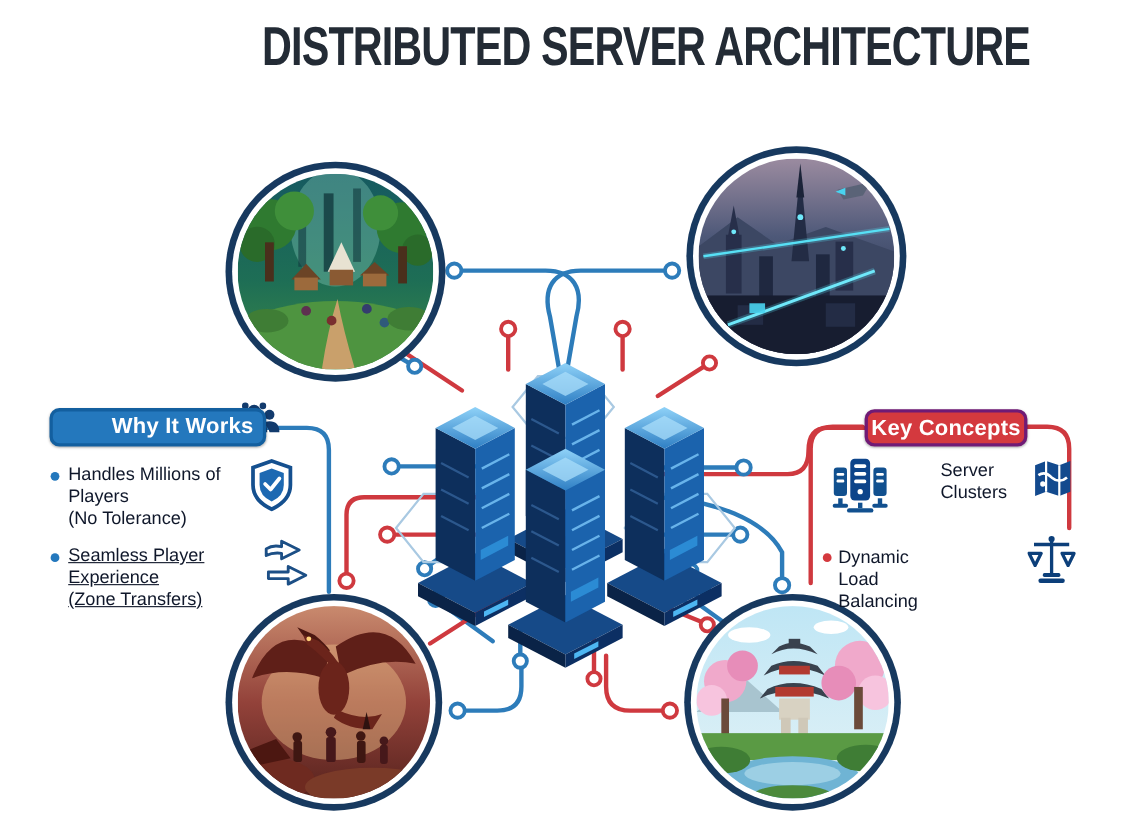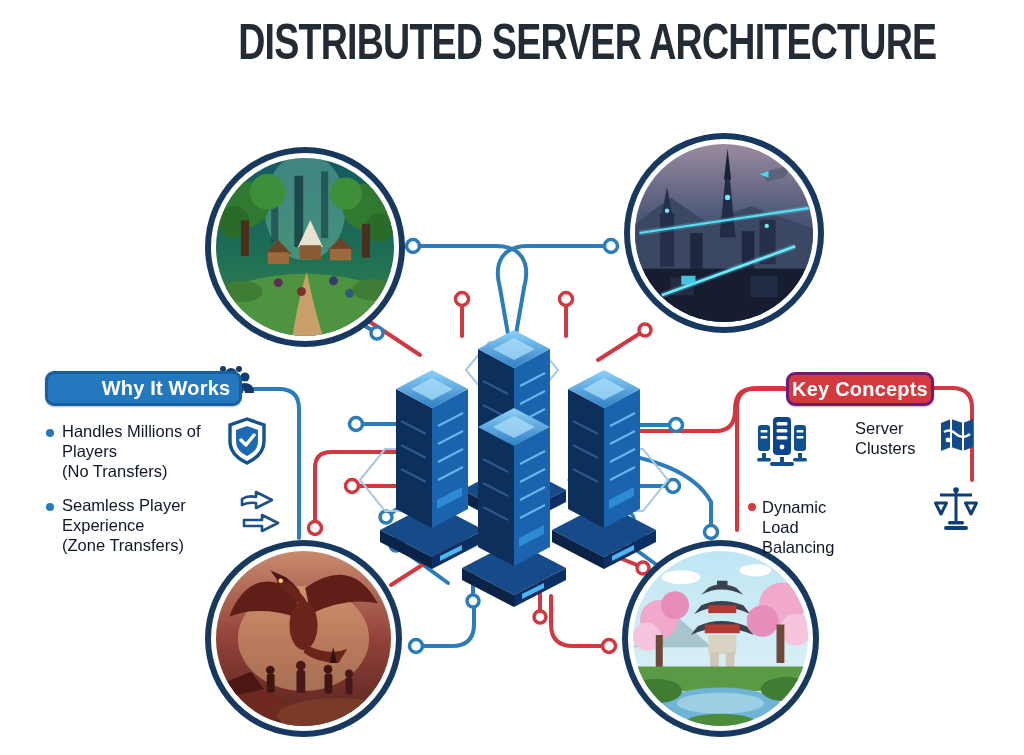--- a/index.html
+++ b/index.html
@@ -317,30 +317,30 @@
         <circle cx="39" cy="12" r="4.5"></circle>
           <path d="M48 28 Q48 18 39 18 Q35 18 33 20 Q38 23 39 28 Z"></path>
         <circle cx="17" cy="4" r="3"></circle>
           <circle cx="33" cy="4" r="3"></circle>
       </g>
     </svg>
 
     <span class="dot blue" style="left:46px;top:429px;"></span>
     <div class="li-text" style="left:62px;top:421px;width:172px;">
       <div>Handles Millions of Players</div>
-      <div>(No Transfers)</div>
+      <div>(No Tolerance)</div>
     </div>
     <svg class="icon" style="left:226px;top:417px;" width="42" height="50" viewBox="0 0 42 50">
       <path d="M21 2 L38 8 V24 Q38 38 21 46 Q4 38 4 24 V8 Z" fill="#ffffff" stroke="#15508f" stroke-width="3.4"></path>
       <path d="M21 9 L32 13 V24 Q32 34 21 39 Q10 34 10 24 V13 Z" fill="#1d69b2"></path>
       <path d="M15 23 L20 28 L28 18" fill="none" stroke="#ffffff" stroke-width="3.4" stroke-linecap="round" stroke-linejoin="round"></path>
     </svg>
 
     <span class="dot blue" style="left:46px;top:503px;"></span>
-    <div class="li-text" style="left:62px;top:495px;width:185px;">
+    <div class="li-text" style="left:62px;top:495px;width:185px;text-decoration:underline;">
       <div>Seamless Player Experience</div>
       <div>(Zone Transfers)</div>
     </div>
     <svg class="icon" style="left:238px;top:489px;" width="46" height="44" viewBox="0 0 46 44">
       <path d="M4 10 Q10 6 18 8 V3 L34 11 L18 19 V14 Q10 13 4 16 Z" fill="#ffffff" stroke="#1c4f86" stroke-width="2.6" stroke-linejoin="round"></path>
       <path d="M6 31 H24 V26 L40 34 L24 42 V37 H6 Z" fill="#ffffff" stroke="#1c4f86" stroke-width="2.6" stroke-linejoin="round"></path>
     </svg>
   </div>
 
   <div class="panel">

